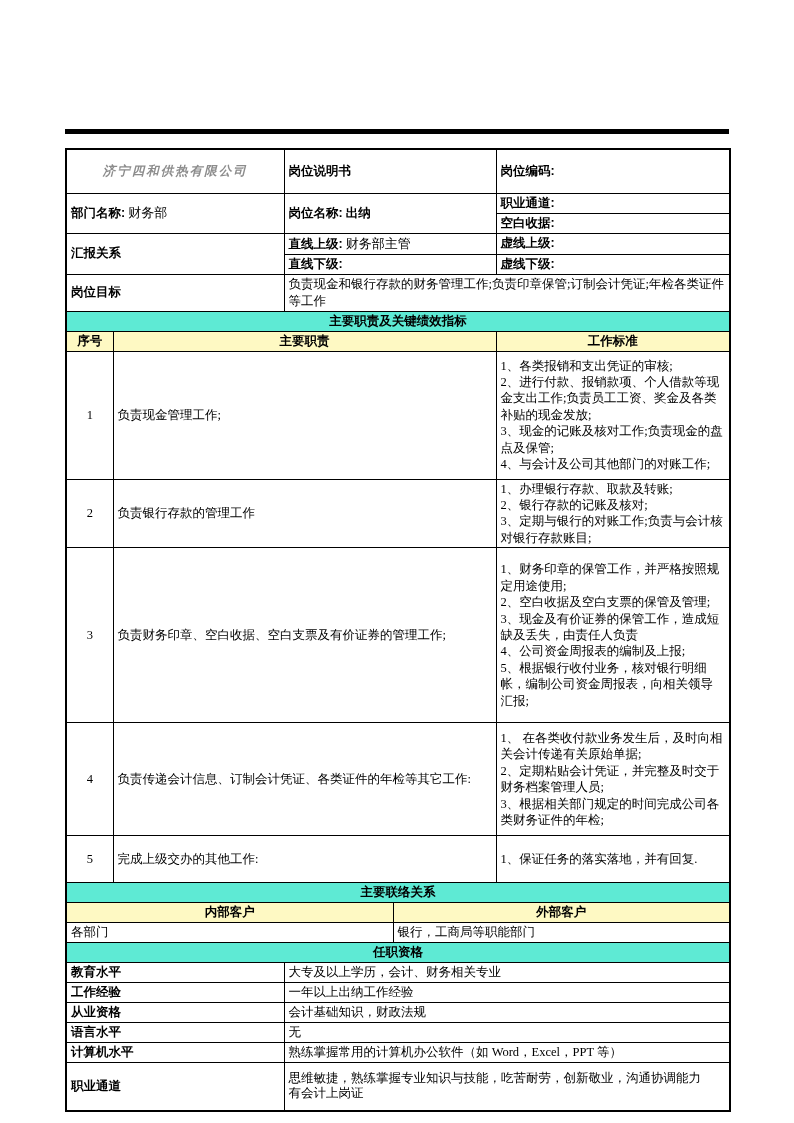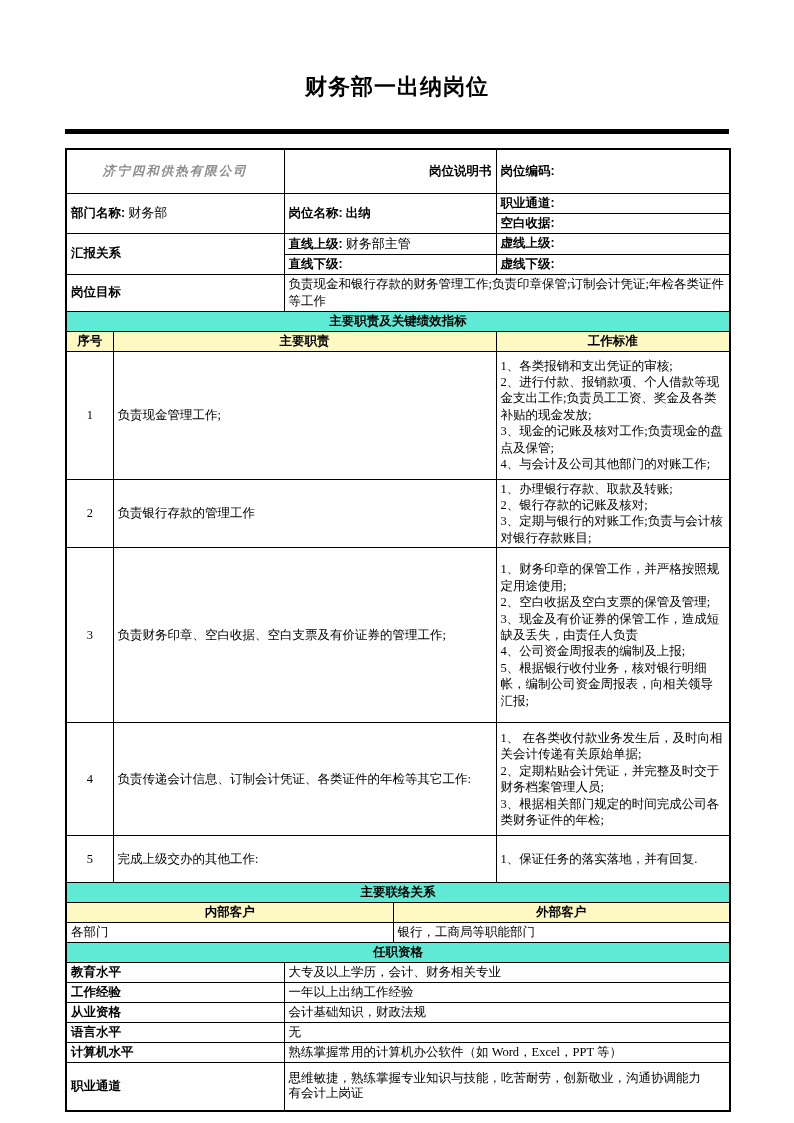--- a/index.html
+++ b/index.html
@@ -34,21 +34,21 @@
     padding:1px 4px;
     font-size:12.5px;
     vertical-align:middle;
     overflow:hidden;
   }
   .company {
     font-style:italic; color:#8c8c8c;
     font-size:17px; letter-spacing:2px;
     text-align:center; font-weight:bold;
   }
-  .doc-sub { text-align:right; font-family:"Liberation Sans", sans-serif; font-weight:bold; font-size:17px; }
+  .doc-sub { text-align:left; font-family:"Liberation Sans", sans-serif; font-weight:bold; font-size:17px; }
   .lbl { font-family:"Liberation Sans", sans-serif; font-weight:bold; font-size:12.5px; }
   .kai { font-family:"Liberation Serif", serif; font-size:13px; }
   .band {
     background:#5eead4; text-align:center;
     font-family:"Liberation Sans", sans-serif; font-weight:bold; font-size:13px;
   }
   .colhead {
     background:#fef9c3; text-align:center;
     font-family:"Liberation Sans", sans-serif; font-weight:bold; font-size:13px;
   }
@@ -64,21 +64,20 @@
   .page-number {
     position:absolute; top:1046px; left:0; width:100%;
     text-align:center; font-size:13px;
   }
 </style>
 </head>
 <body>
 
 <div class="page">
 
-  <div class="doc-title">财务部一出纳岗位</div>
   <div class="top-rule"></div>
 
   <table class="main">
     <colgroup>
       <col style="width:47px">
         <col style="width:171px">
         <col style="width:109px">
         <col style="width:103px">
         <col style="width:234px">
     </colgroup>

